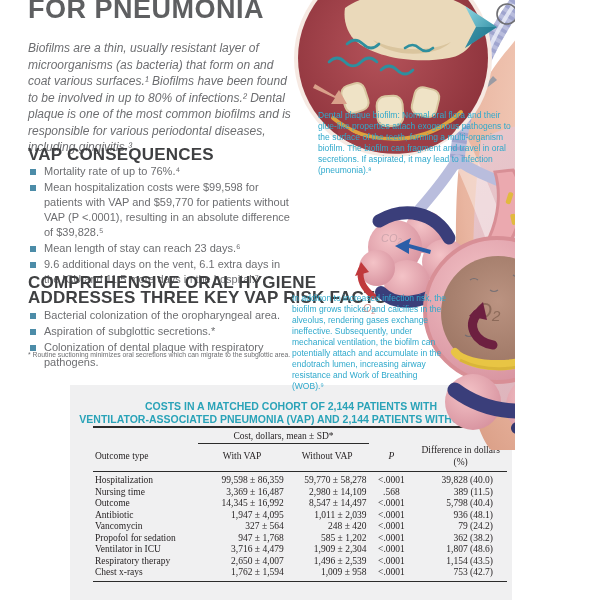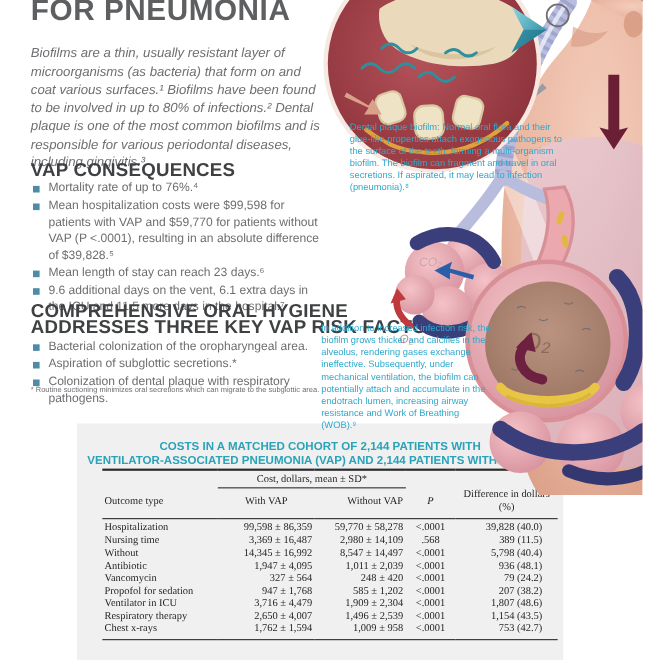--- a/index.html
+++ b/index.html
@@ -1,16 +1,16 @@
 <!DOCTYPE html>
 <html><head>
 <meta charset="utf-8">
 <style>
   html,body{margin:0;padding:0;}
-  .page{position:relative;width:584px;height:600px;background:#ffffff;overflow:hidden;
+  .page{position:relative;width:515px;height:600px;background:#ffffff;overflow:hidden;
         font-family:"Liberation Sans","DejaVu Sans",sans-serif;}
   
   .page-title{position:absolute;left:28px;top:-6px;font-size:27px;font-weight:bold;
               color:#5e5f61;letter-spacing:.5px;}
   .intro{position:absolute;left:28px;top:40px;width:266px;font-size:12px;
          line-height:16.5px;color:#6d6e71;font-style:italic;}
   .sec-head{position:absolute;left:28px;font-size:17px;font-weight:bold;color:#3f4042;
             line-height:15px;letter-spacing:.2px;}
   .bullets{position:absolute;left:28px;margin:0;padding:0;list-style:none;width:266px;}
   .bullets li{position:relative;padding-left:16px;font-size:11px;line-height:15px;
@@ -223,21 +223,21 @@
     <thead>
       <tr class="group-row">
         <th class="c-outcome"></th>
         <th class="group-hd" colspan="2">Cost, dollars, mean ± SD*</th>
         <th class="c-p"></th>
         <th class="c-diff"></th>
       </tr>
       <tr class="col-row">
         <th class="c-outcome">Outcome type</th>
         <th class="c-with" style="text-align:center;">With VAP</th>
-        <th class="c-without" style="margin-top:30px;">Without VAP</th>
+        <th class="c-without" style="text-align:center;margin-top:30px;">Without VAP</th>
         <th class="c-p p-italic">P</th>
         <th class="c-diff" style="text-align:center;padding-right:2px !important;">Difference in dollars (%)</th>
       </tr>
     </thead>
     <tbody>
 
     <tr>
         <td class="c-outcome">Hospitalization</td>
         <td class="c-with">99,598 ± 86,359</td>
         <td class="c-without">59,770 ± 58,278</td>
@@ -245,21 +245,21 @@
         <td class="c-diff">39,828 (40.0)</td>
       </tr>
         <tr>
         <td class="c-outcome">Nursing time</td>
         <td class="c-with">3,369 ± 16,487</td>
         <td class="c-without">2,980 ± 14,109</td>
         <td class="c-p">.568</td>
         <td class="c-diff">389 (11.5)</td>
       </tr>
         <tr>
-        <td class="c-outcome">Without</td>
+        <td class="c-outcome">Outcome</td>
         <td class="c-with">14,345 ± 16,992</td>
         <td class="c-without">8,547 ± 14,497</td>
         <td class="c-p">&lt;.0001</td>
         <td class="c-diff">5,798 (40.4)</td>
       </tr>
         <tr>
         <td class="c-outcome">Antibiotic</td>
         <td class="c-with">1,947 ± 4,095</td>
         <td class="c-without">1,011 ± 2,039</td>
         <td class="c-p">&lt;.0001</td>
@@ -270,21 +270,21 @@
         <td class="c-with">327 ± 564</td>
         <td class="c-without">248 ± 420</td>
         <td class="c-p">&lt;.0001</td>
         <td class="c-diff">79 (24.2)</td>
       </tr>
         <tr>
         <td class="c-outcome">Propofol for sedation</td>
         <td class="c-with">947 ± 1,768</td>
         <td class="c-without">585 ± 1,202</td>
         <td class="c-p">&lt;.0001</td>
-        <td class="c-diff">207 (38.2)</td>
+        <td class="c-diff">362 (38.2)</td>
       </tr>
         <tr>
         <td class="c-outcome">Ventilator in ICU</td>
         <td class="c-with">3,716 ± 4,479</td>
         <td class="c-without">1,909 ± 2,304</td>
         <td class="c-p">&lt;.0001</td>
         <td class="c-diff">1,807 (48.6)</td>
       </tr>
         <tr>
         <td class="c-outcome">Respiratory therapy</td>

